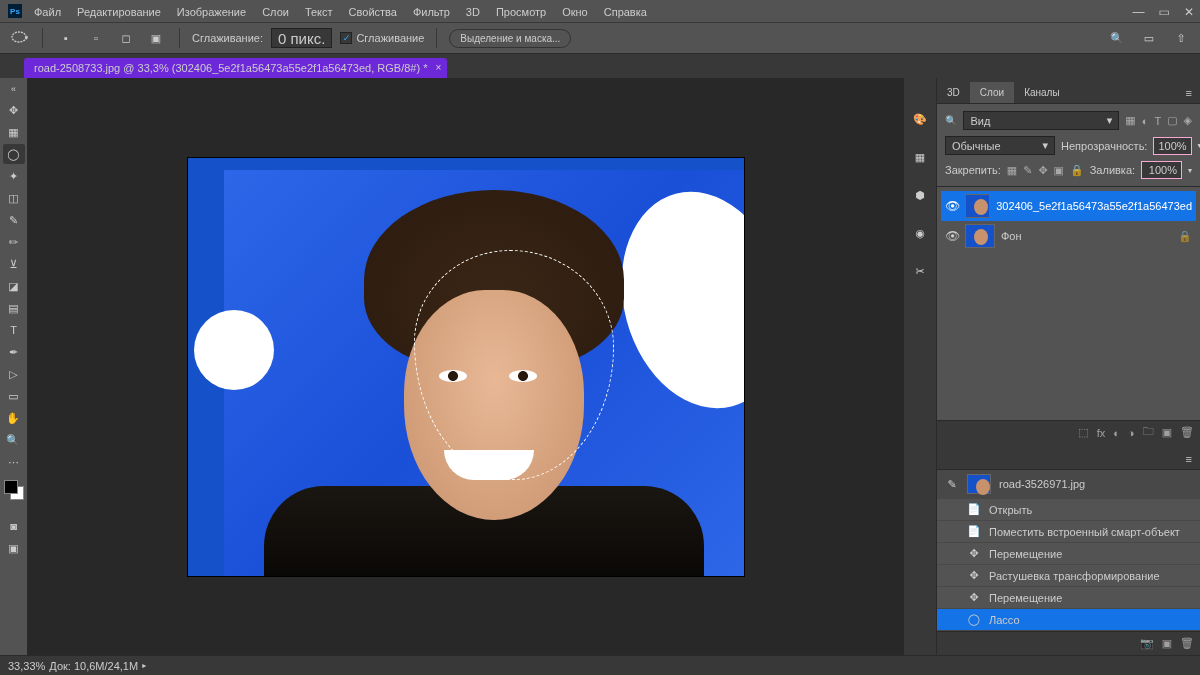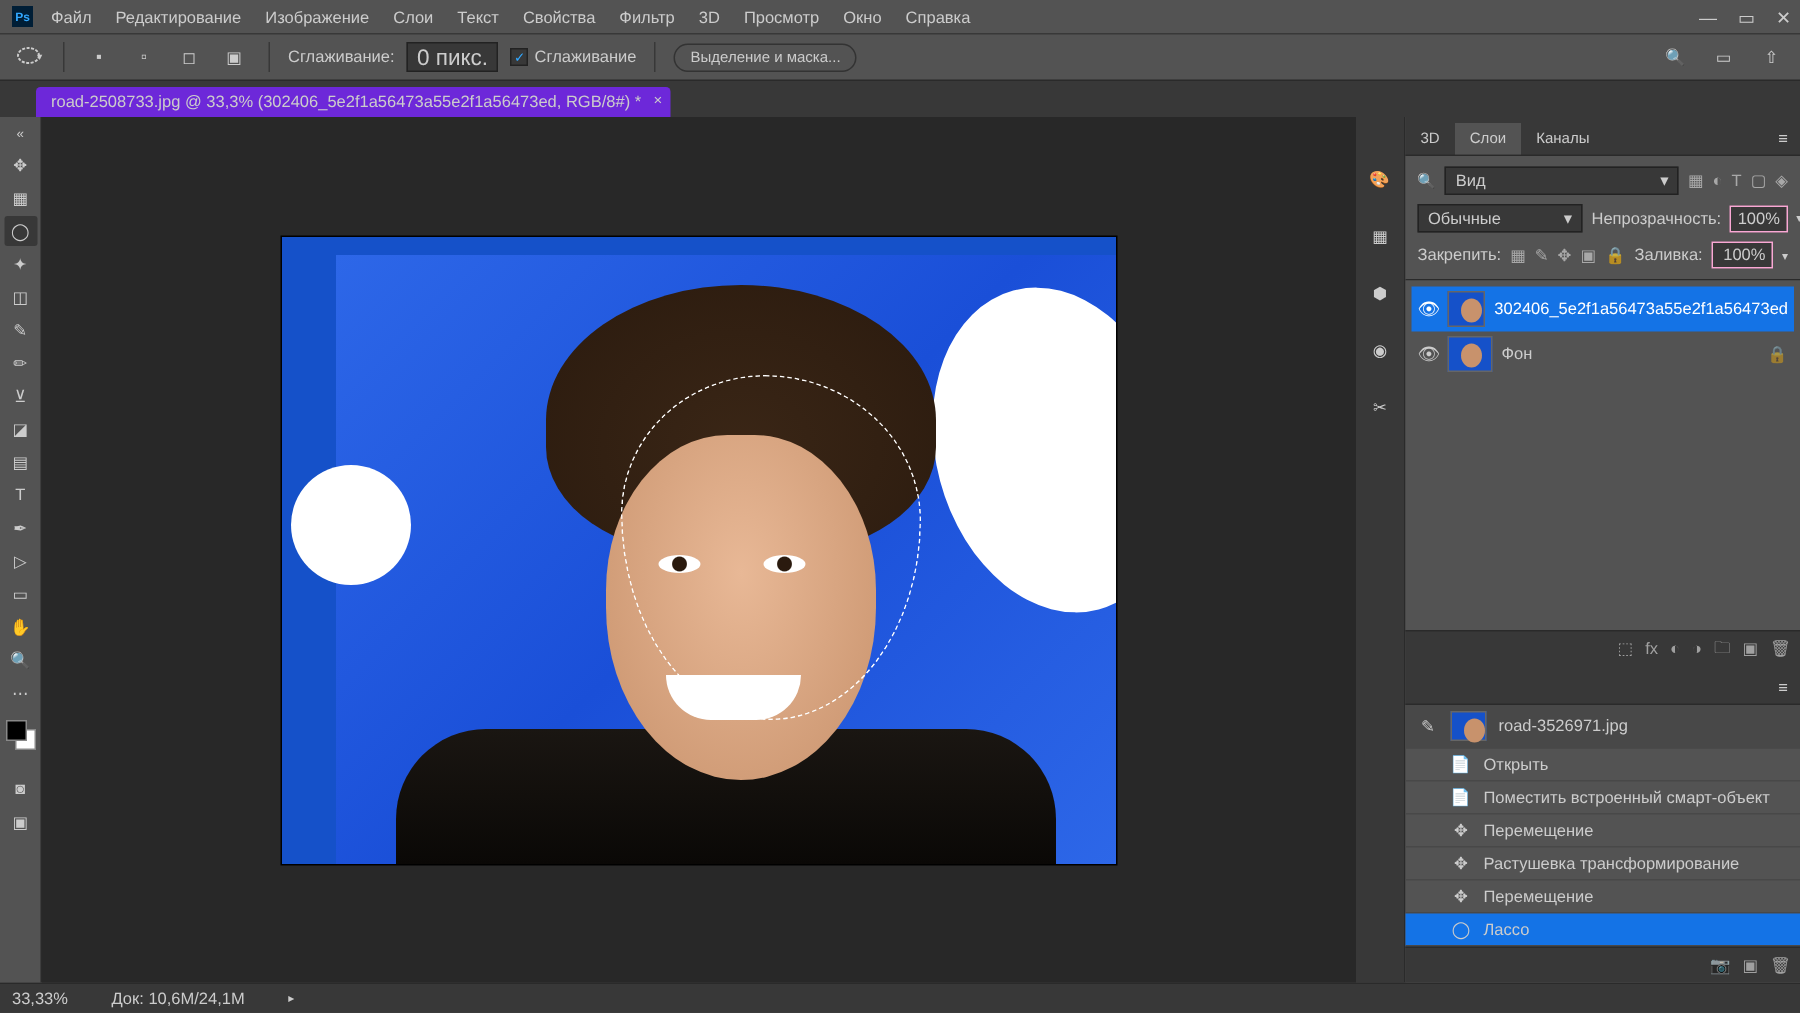--- a/index.html
+++ b/index.html
@@ -51,21 +51,21 @@
 .layer-thumb{width:30px;height:24px;background:#1551c9;border:1px solid #666;position:relative}
 .layer-thumb::after{content:'';position:absolute;left:8px;top:4px;width:14px;height:16px;background:#c8926c;border-radius:50%}
 .prop-row{display:flex;align-items:center;padding:3px 4px;gap:6px;font-size:10px}
 .prop-select{background:#383838;border:1px solid #222;padding:2px 6px;flex:1;display:flex;align-items:center;justify-content:space-between}
 .prop-val{background:#383838;border:1px solid #f9a8d4;padding:2px 4px;width:44px;text-align:right}
 .hist-row{display:flex;align-items:center;padding:4px 8px;gap:8px;border-bottom:1px solid #484848;font-size:10px;cursor:pointer}
 .hist-row.active{background:#1473e6;color:#fff}
 .hist-icon{width:14px;text-align:center}
 .panel-footer{height:24px;background:#383838;border-top:1px solid #2a2a2a;display:flex;align-items:center;justify-content:flex-end;padding:0 6px;gap:8px}
 .foot-ico{cursor:pointer;opacity:0.7}
-.statusbar{height:20px;background:#383838;border-top:1px solid #2a2a2a;display:flex;align-items:center;padding:0 8px;gap:29px;font-size:10px}
+.statusbar{height:20px;background:#383838;border-top:1px solid #2a2a2a;display:flex;align-items:center;padding:0 8px;gap:4px;font-size:10px}
 .fc-swatch{width:20px;height:20px;position:relative;margin-top:6px}
 .fc-swatch .bg{position:absolute;right:0;bottom:0;width:14px;height:14px;background:#fff;border:1px solid #888}
 .fc-swatch .fg{position:absolute;left:0;top:0;width:14px;height:14px;background:#000;border:1px solid #888}
 .lock-ico{margin-left:auto;opacity:0.5}
 svg{display:block}
 </style>
 </head>
 <body>
 
 <div class="titlebar">

